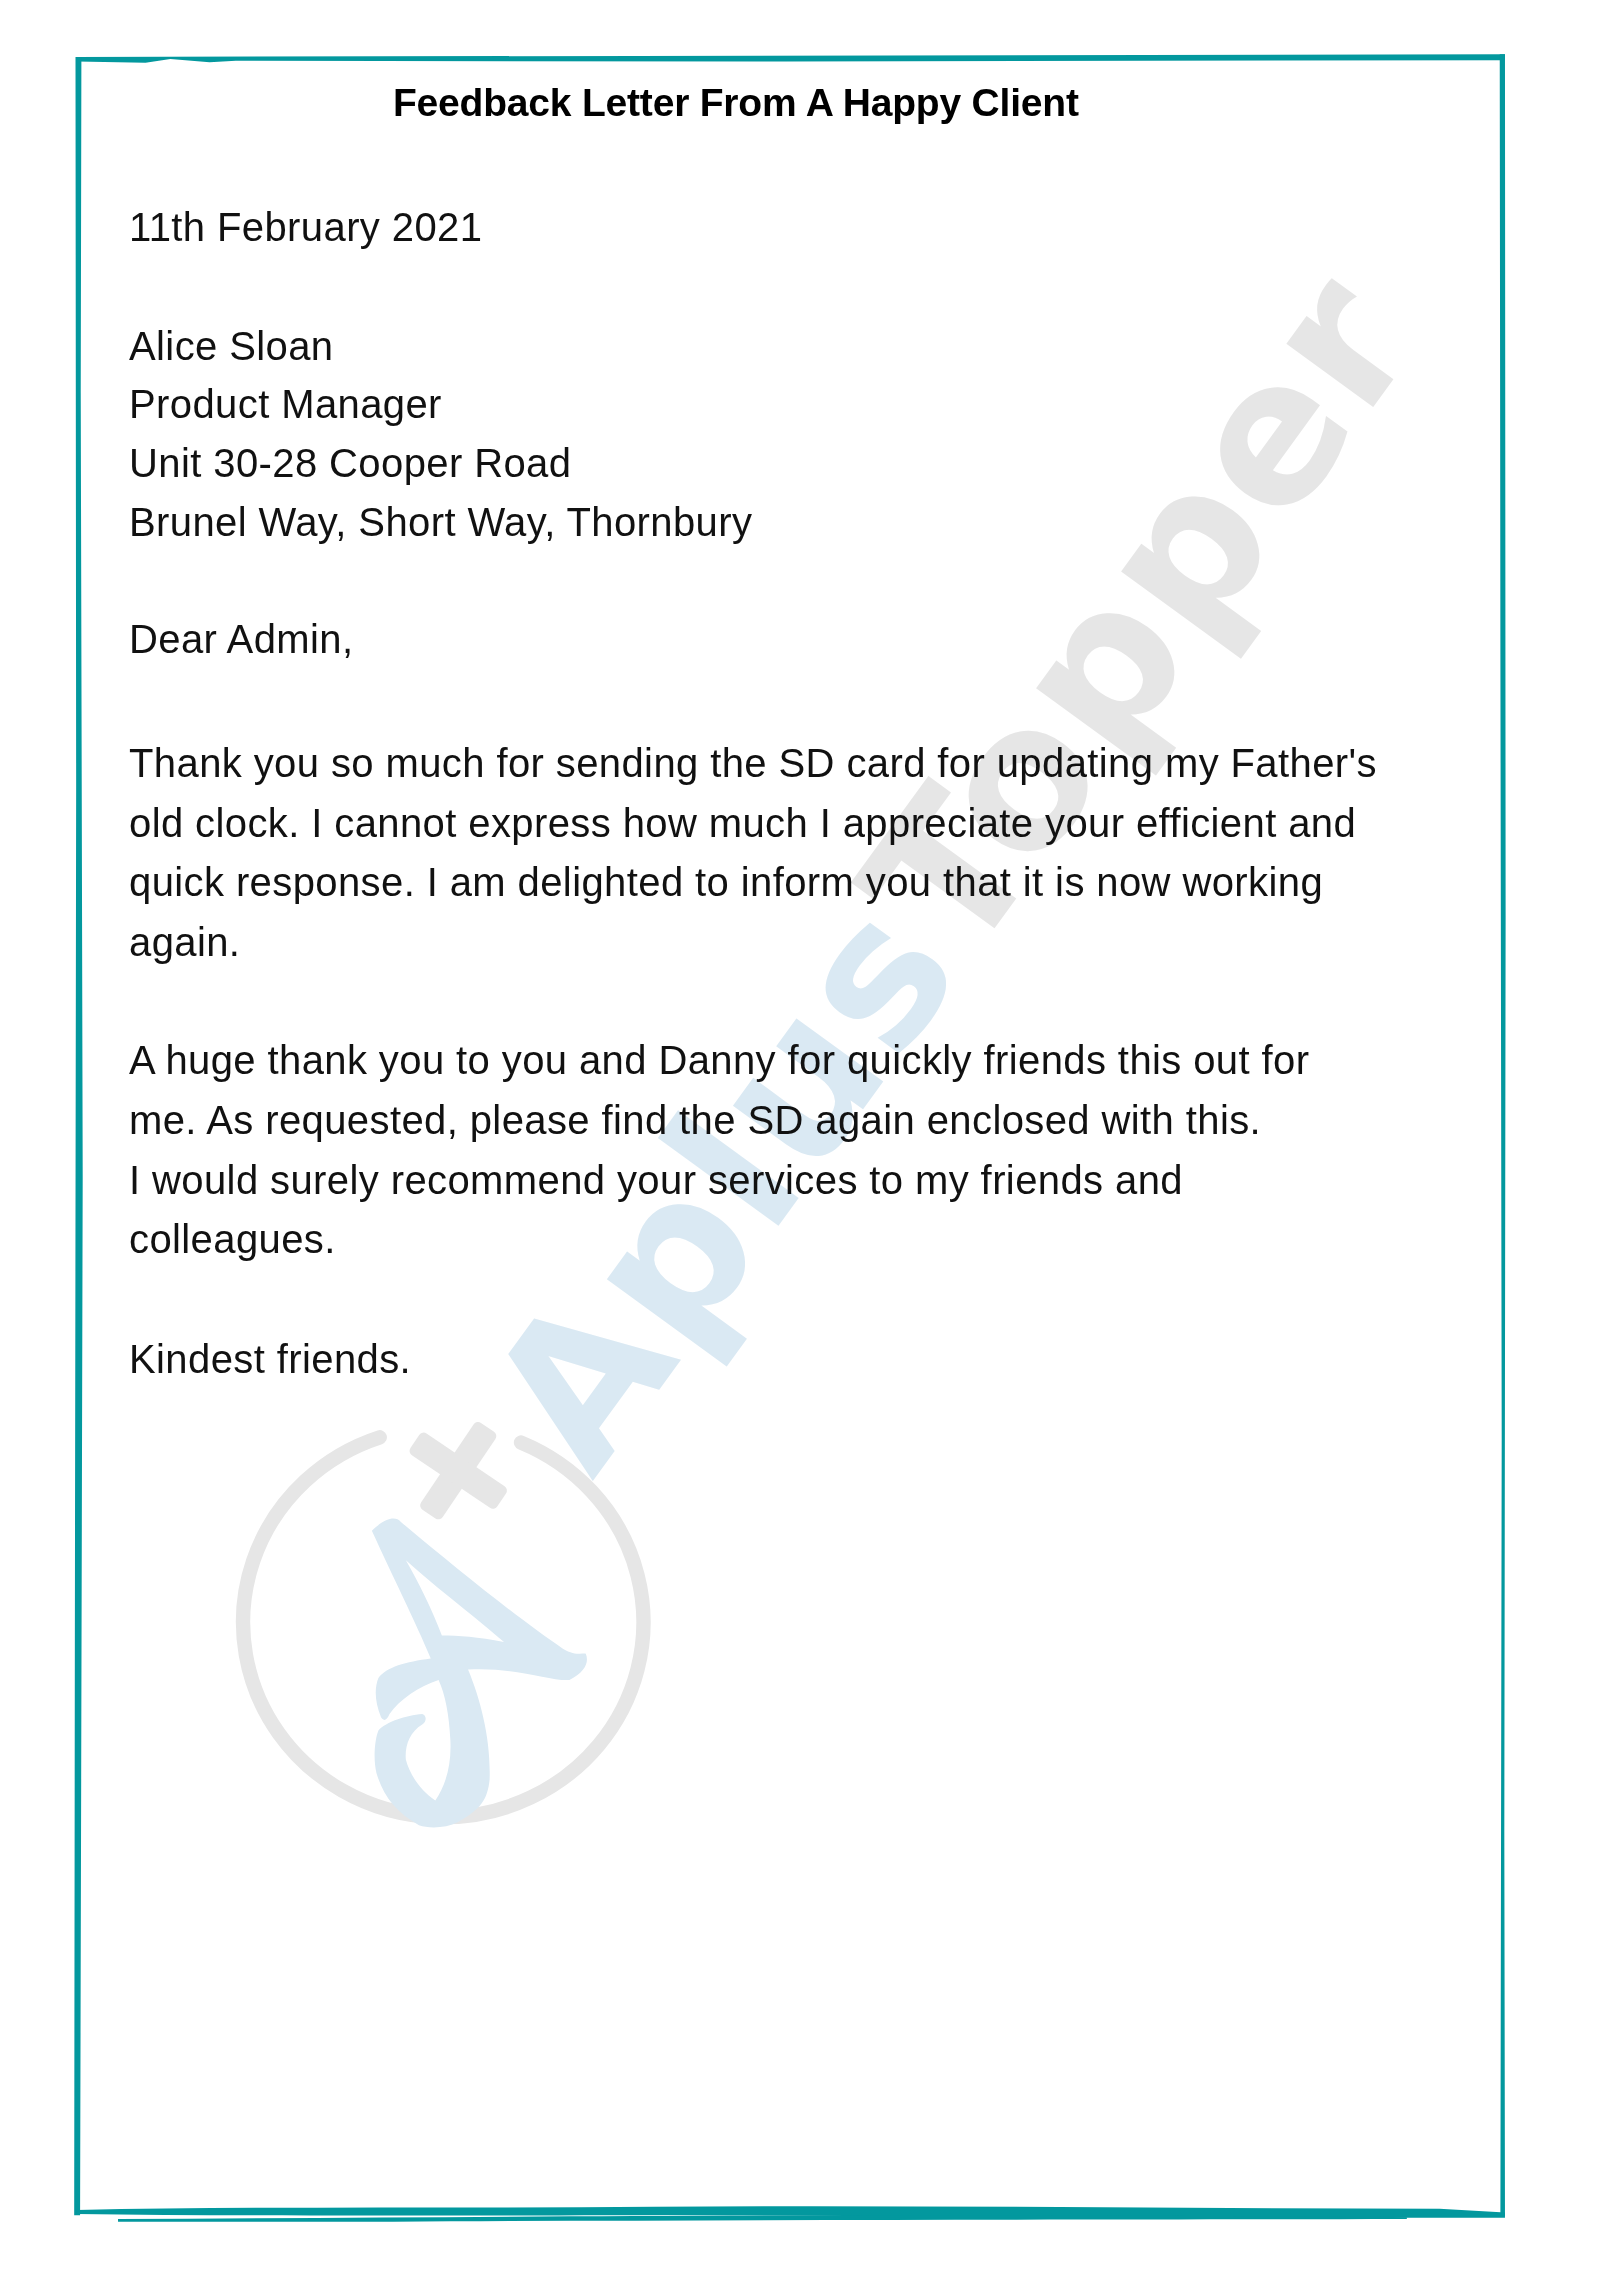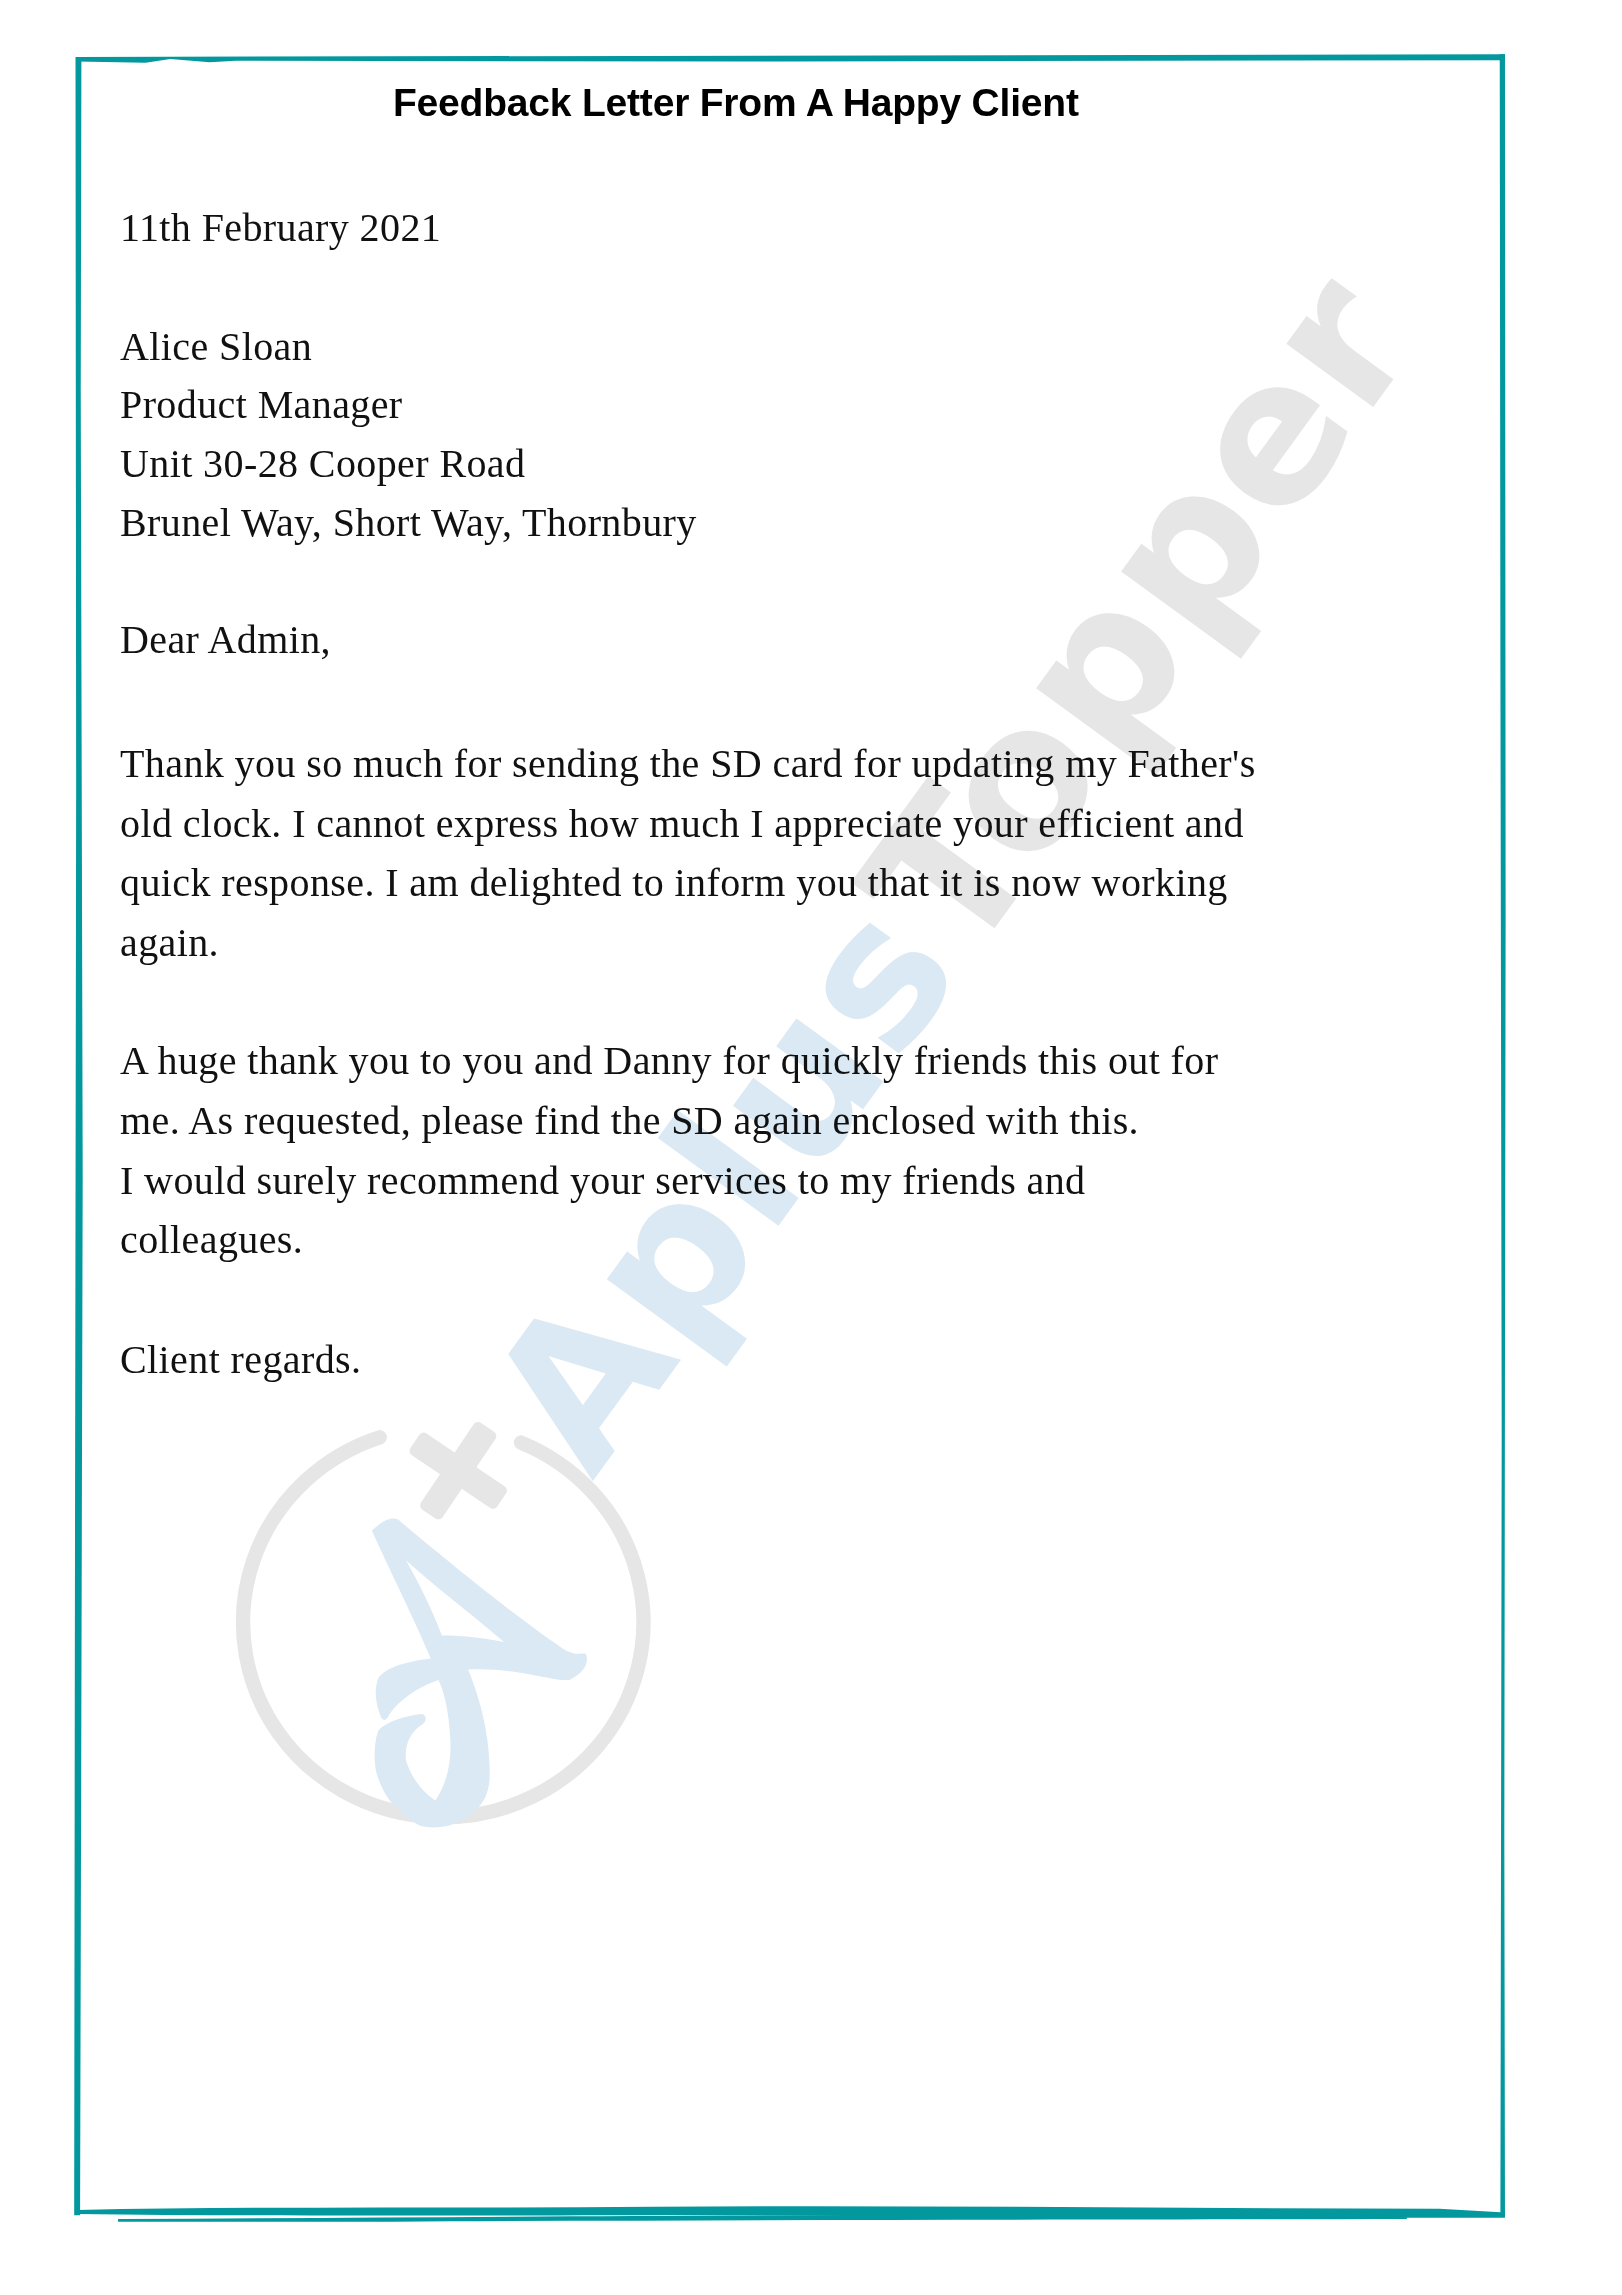--- a/index.html
+++ b/index.html
@@ -35,27 +35,26 @@
       text-align: left;
       font-weight: bold;
       font-size: 39px;
       line-height: 47px;
       letter-spacing: -0.2px;
       color: #000;
       white-space: nowrap;
     }
     .line {
       position: absolute;
-      left: 120px;
+      left: 129px;
       font-size: 40px;
       line-height: 47px;
       white-space: nowrap;
       color: #111;
       letter-spacing: 0.4px;
-      font-family: Liberation Serif, serif;
     }
   </style>
 </head>
 <body>
 
 <svg class="watermark-svg" viewBox="0 0 2480 3508" xmlns="http://www.w3.org/2000/svg">
 
   <g>
     <path d="M 580 2197 A 306 298 0 1 0 796 2205" fill="none" stroke="#E6E6E6" stroke-width="22" stroke-linecap="round"></path>
 
@@ -100,14 +99,14 @@
 <div class="line" style="top:740px">Thank you so much for sending the SD card for updating my Father's</div>
 <div class="line" style="top:800px">old clock. I cannot express how much I appreciate your efficient and</div>
 <div class="line" style="top:859px">quick response. I am delighted to inform you that it is now working</div>
 <div class="line" style="top:919px">again.</div>
 
 <div class="line" style="top:1037px">A huge thank you to you and Danny for quickly friends this out for</div>
 <div class="line" style="top:1097px">me. As requested, please find the SD again enclosed with this.</div>
 <div class="line" style="top:1157px">I would surely recommend your services to my friends and</div>
 <div class="line" style="top:1216px">colleagues.</div>
 
-<div class="line" style="top:1336px">Client regards.</div>
+<div class="line" style="top:1336px">Kindest friends.</div>
 
 
 </body></html>

